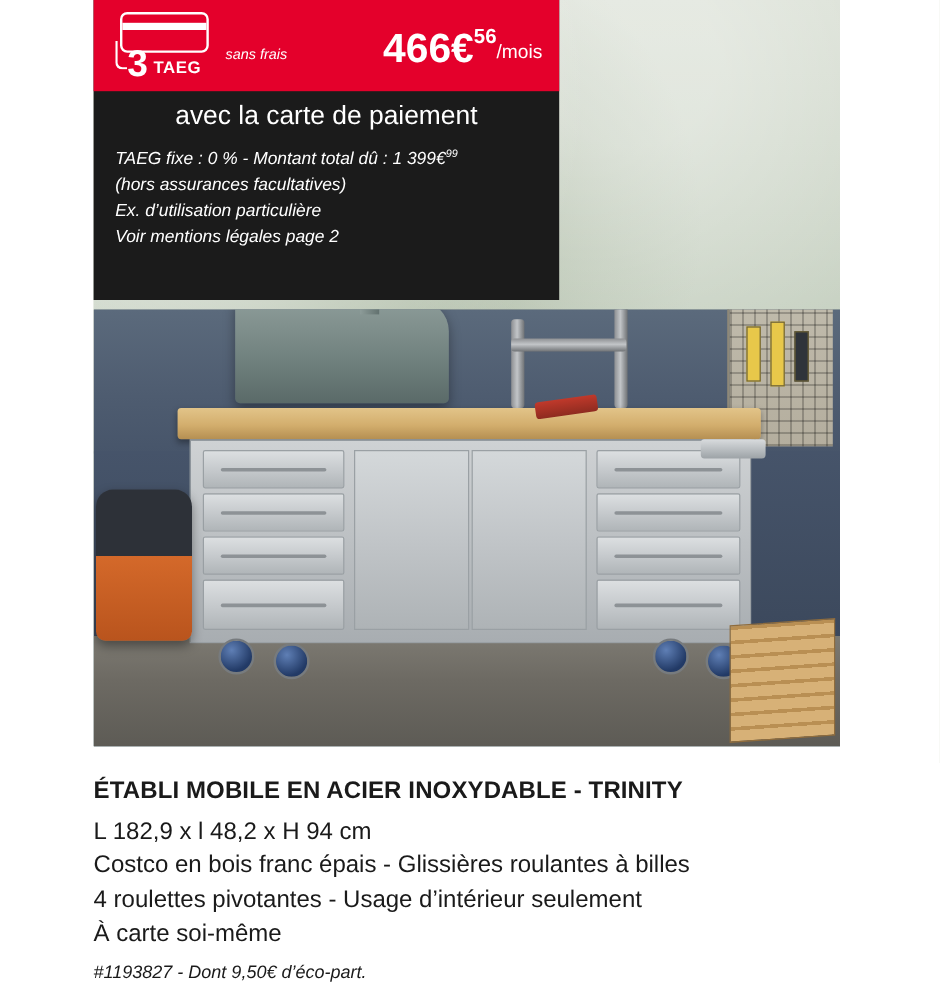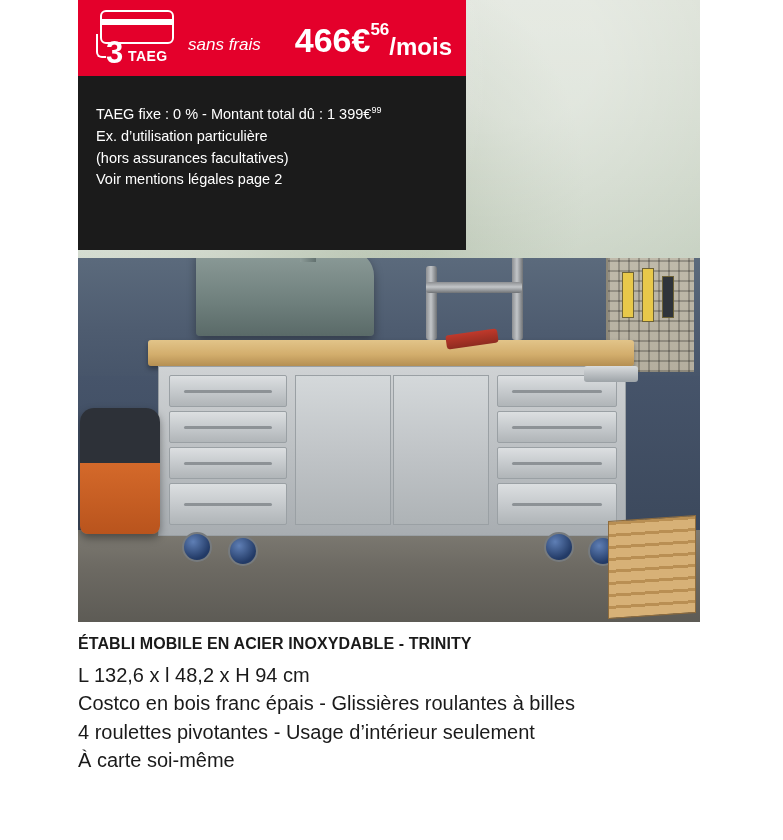--- a/index.html
+++ b/index.html
@@ -248,21 +248,21 @@
   }
   .badge-mois {
     position: absolute;
     left: 34px; bottom: 2px;
     font-size: 14px;
     font-weight: bold;
     letter-spacing: 0.4px;
   }
   .sans-frais {
     font-style: italic;
-    font-size: 17px;
+    font-size: 12px;
     margin-left: 2px;
     margin-top: 14px;
     color: #ffffff;
   }
   .monthly {
     margin-left: auto;
     margin-right: 14px;
     display: flex;
     align-items: flex-start;
     font-weight: bold;
@@ -271,38 +271,39 @@
     font-size: 34px;
     line-height: 1;
     margin-top: 6px;
   }
   .monthly-cents {
     font-size: 17px;
     line-height: 1;
     margin-top: 4px;
   }
   .monthly-per {
-    font-size: 24px;
+    font-size: 16px;
     line-height: 1;
     margin-top: 18px;
-    font-weight: bold;
+    font-weight: normal;
   }
   .finance-body {
     position: absolute;
     left: 0; top: 76px;
     width: 388px;
   }
   .fin-line1, .fin-line2 {
     text-align: center;
     font-size: 22px;
     line-height: 1.25;
   }
   .fin-line1 { margin-top: 6px; }
   .fin-legal {
-    margin: 28px 0 0 18px;
+    margin: 12px 0 0 18px;
+    font-style: italic;
     font-size: 14.5px;
     line-height: 1.5;
   }
   .fin-legal .sup { font-size: 9px; vertical-align: super; }
 
   
   .price {
     position: absolute;
     right: 18px;
     top: 96px;
@@ -317,24 +318,24 @@
 
   
   .desc {
     position: absolute;
     left: 78px;
     top: 632px;
     width: 660px;
     color: #1a1a1a;
   }
   .desc-title {
-    font-size: 16px;
+    font-size: 20px;
     font-weight: bold;
     letter-spacing: 0.1px;
-    margin: 3px 0 8px 0;
+    margin: 16px 0 8px 0;
   }
   .desc-line {
     font-size: 20px;
     line-height: 1.42;
     margin: 0;
   }
   .desc-ref {
     font-size: 15px;
     font-style: italic;
     margin-top: 9px;
@@ -408,31 +409,33 @@
       </div>
       <span class="sans-frais">sans frais</span>
       <div class="monthly">
         <span class="monthly-amount">466€</span>
         <span class="monthly-cents">56</span>
         <span class="monthly-per">/mois</span>
       </div>
     </div>
 
     <div class="finance-body">
+      <div class="fin-line1">avec la carte de paiement</div>
       <div class="fin-legal">
         <div><span>TAEG fixe : 0 % - Montant total dû : 1 399€</span><span class="sup">99</span></div>
+        <div>(hors assurances facultatives)</div>
         <div>Ex. d’utilisation particulière</div>
-        <div>(hors assurances facultatives)</div>
         <div>Voir mentions légales page 2</div>
       </div>
     </div>
   </div>
 
 
   <div class="desc">
     <h1 class="desc-title">ÉTABLI MOBILE EN ACIER INOXYDABLE - TRINITY</h1>
-    <p class="desc-line">L 132,6 x l 48,2 x H 94 cm</p>
+    <p class="desc-line">L 182,9 x l 48,2 x H 94 cm</p>
     <p class="desc-line">Costco en bois franc épais - Glissières roulantes à billes</p>
     <p class="desc-line">4 roulettes pivotantes - Usage d’intérieur seulement</p>
     <p class="desc-line">À carte soi-même</p>
+    <p class="desc-ref">#1193827 - Dont 9,50€ d’éco-part.</p>
   </div>
 
 </div>
 
 </body></html>

